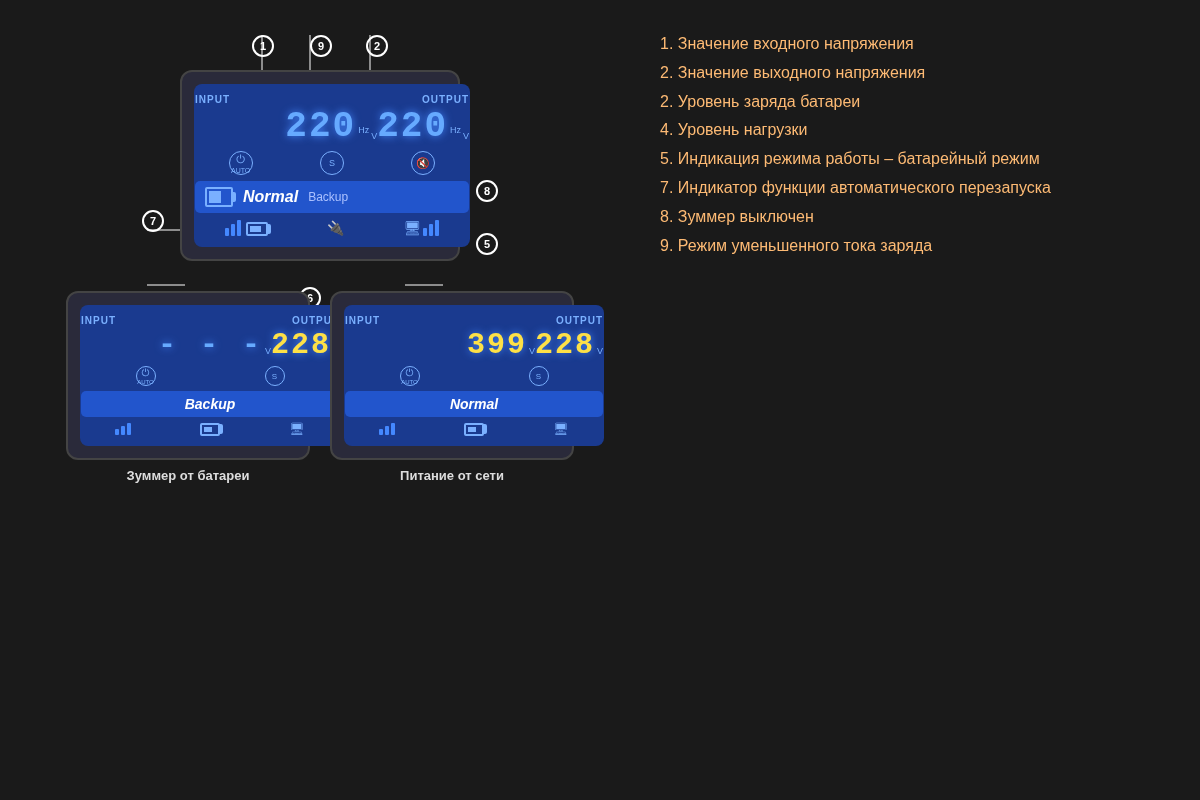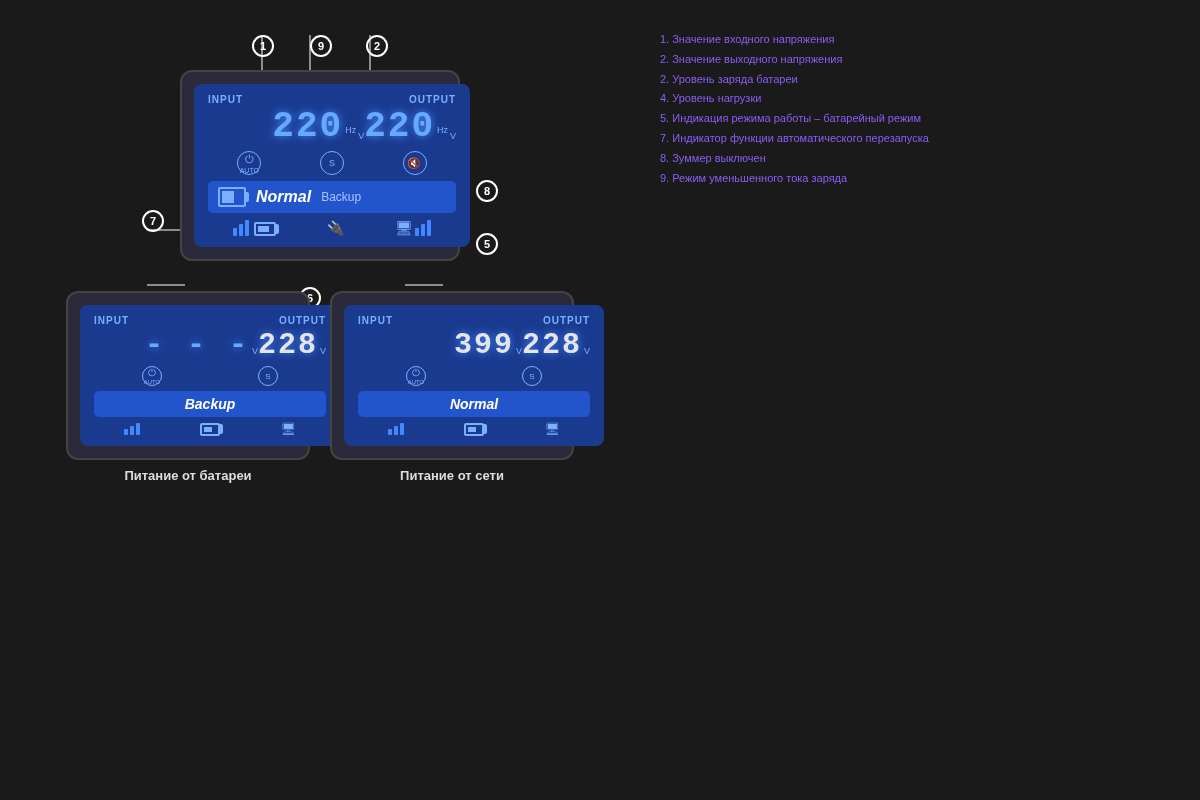--- a/index.html
+++ b/index.html
@@ -26,38 +26,38 @@
       display: flex;
       flex-direction: column;
       align-items: center;
       padding-top: 20px;
     }
 
     
     .right-section {
       width: 560px;
       padding: 30px 20px;
-      color: #8b5cf6;
-      font-size: 11px;
+      color: #fdba74;
+      font-size: 16px;
       line-height: 1.8;
     }
 
     
     .ups-panel {
       background: #2a2a3a;
       border-radius: 12px;
       border: 2px solid #444;
       padding: 12px;
       position: relative;
     }
 
     .ups-screen {
       background: #1a3a8f;
       border-radius: 8px;
-      padding: 10px 14px;
+      padding: 10px 1px;
       position: relative;
       min-width: 260px;
     }
 
     
     .main-panel {
       width: 300px;
       margin-bottom: 10px;
     }
 
@@ -285,21 +285,21 @@
     }
 
     .small-ups-panel {
       width: 244px;
     }
 
     .digital-num-sm {
       font-family: 'Courier New', monospace;
       font-size: 30px;
       font-weight: bold;
-      color: #e5e5e5;
+      color: #fde047;
       line-height: 1;
       text-shadow: 0 0 8px #4488ff;
       letter-spacing: 2px;
     }
 
     .mode-banner-sm {
       background: #2255cc;
       border-radius: 5px;
       padding: 5px 8px;
       display: flex;
@@ -474,21 +474,21 @@
                 <div class="wave-bar" style="height:9px;"></div>
                 <div class="wave-bar" style="height:12px;"></div>
               </div>
               <div class="battery-icon-box" style="width:20px;height:13px;">
                 <div class="battery-fill"></div>
               </div>
               <span class="monitor-icon" style="font-size:12px;">🖥</span>
             </div>
           </div>
         </div>
-        <div class="panel-caption">Питание от батареи</div>
+        <div class="panel-caption">Зуммер от батареи</div>
       </div>
 
       <div class="bottom-panel-wrapper">
         <div class="ups-panel small-ups-panel">
           <div class="ups-screen small-ups-screen">
             <div class="screen-labels">
               <span>INPUT</span>
               <span>OUTPUT</span>
             </div>
             <div class="digital-row">

